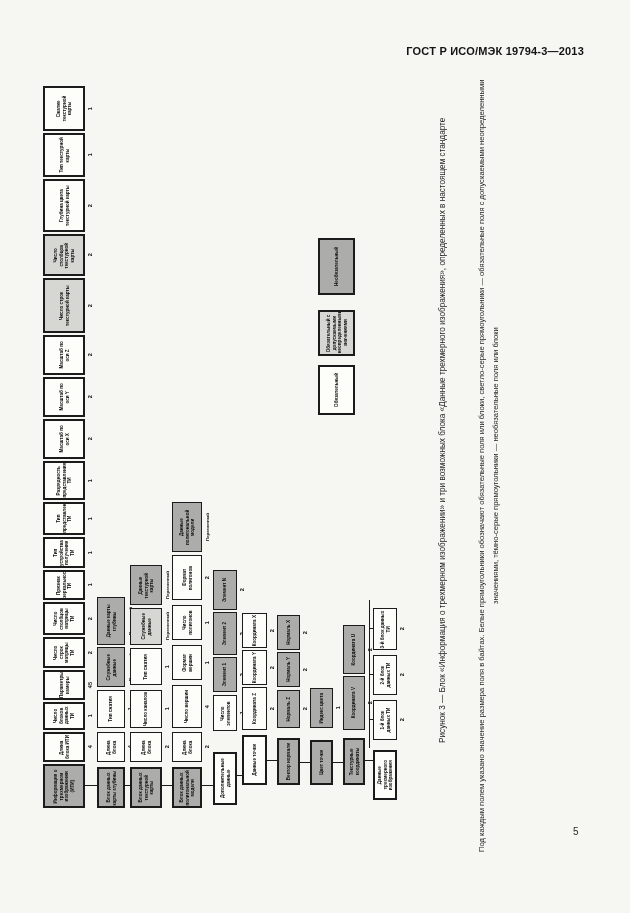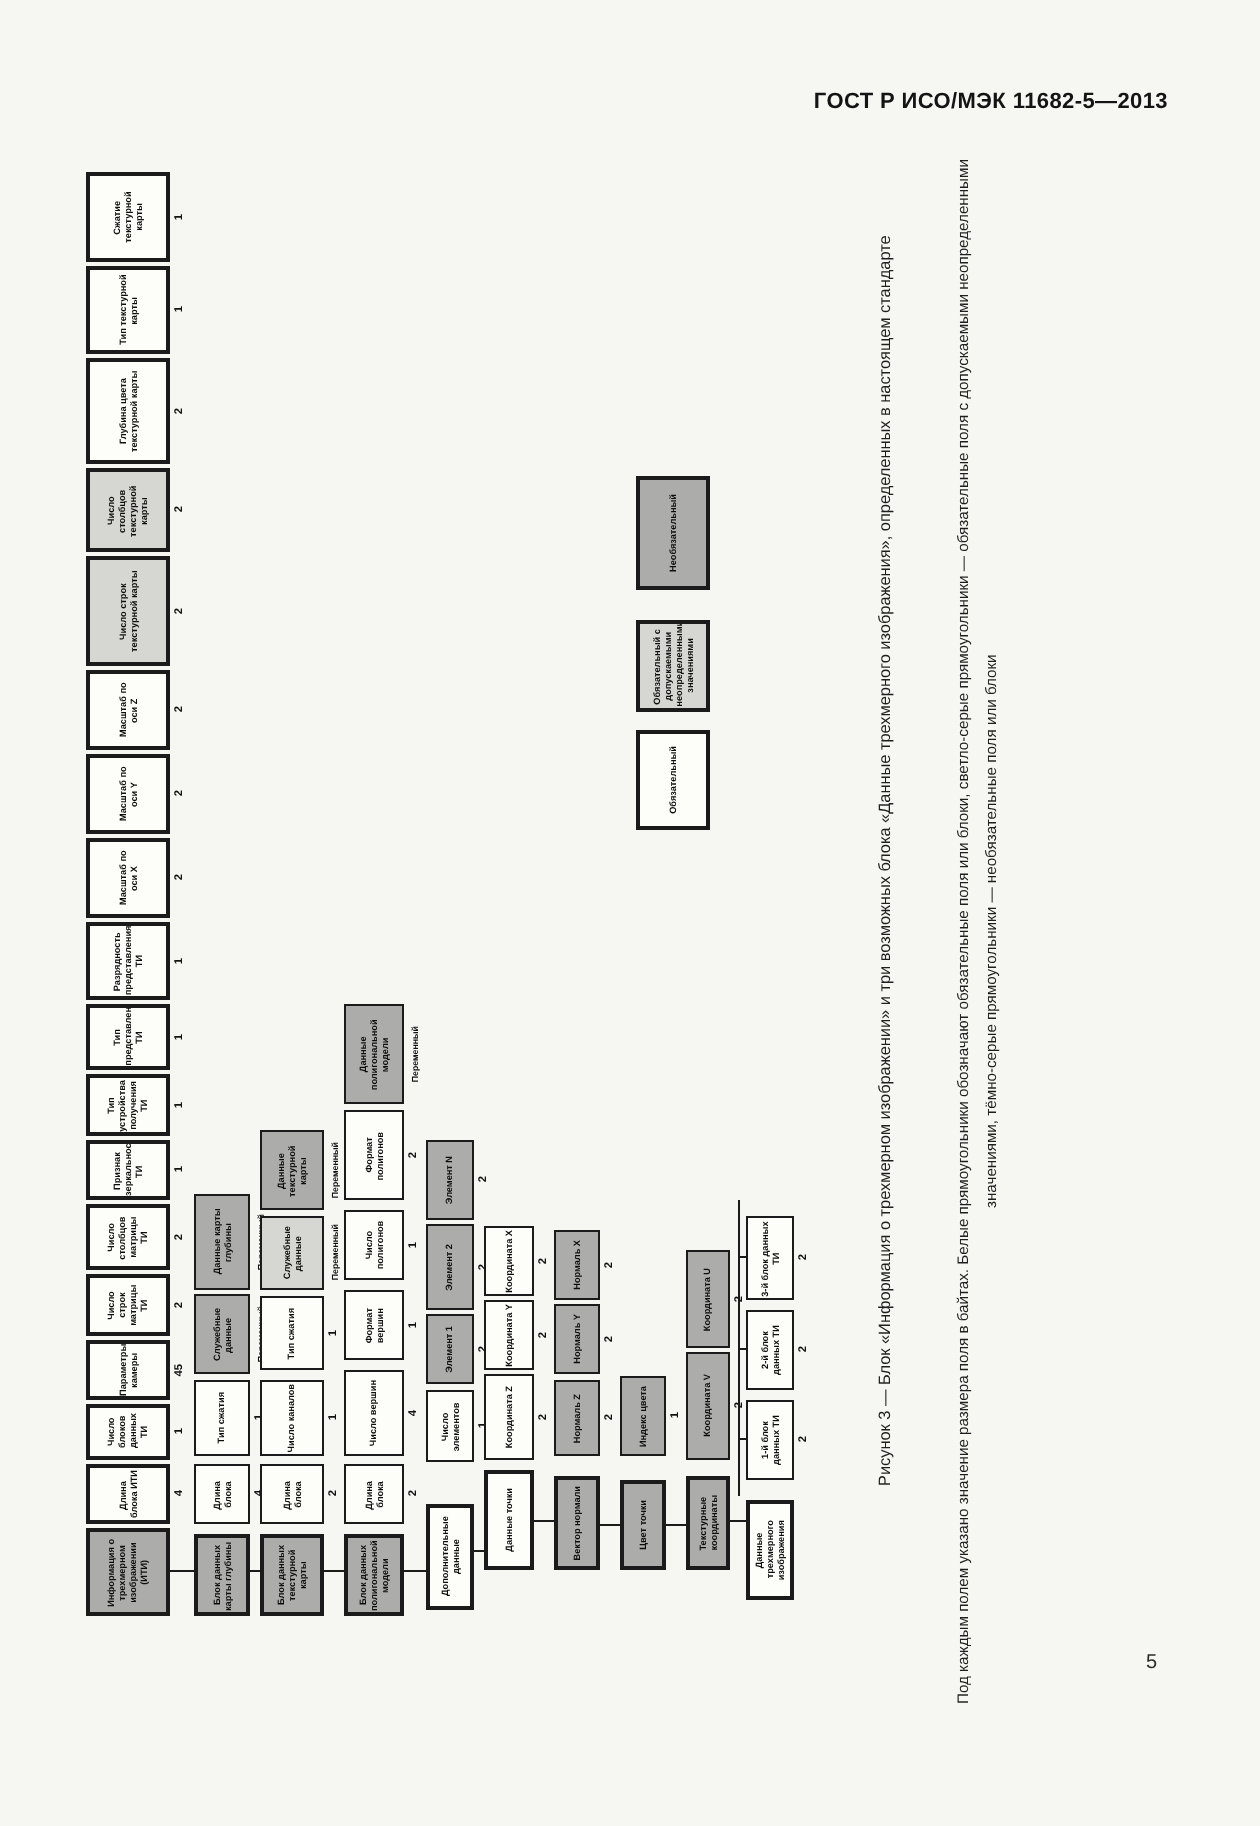--- a/index.html
+++ b/index.html
@@ -57,21 +57,21 @@
     display:flex;align-items:center;justify-content:center;
   }
   .note .vt{
     font-size:7.6px;color:#1e1e1e;line-height:1.85;text-align:center;
     height:795px;
   }
 </style>
 </head>
 <body>
 
-<div class="hdr">ГОСТ Р ИСО/МЭК 11682-5—2013</div>
+<div class="hdr">ГОСТ Р ИСО/МЭК 19794-3—2013</div>
 
 <div id="diagram">
     <div class="box fill-W b2" style="left: 43px; top: 86px; width: 42px; height: 45px;">
       <span class="vt">Сжатие текстурной карты</span>
     </div>
     <div class="sz" style="left: 86px; top: 86px; height: 45px;">
       <span class="vt">1</span>
     </div>
     <div class="box fill-W b2" style="left: 43px; top: 133px; width: 42px; height: 44px;">
       <span class="vt">Тип текстурной карты</span>

